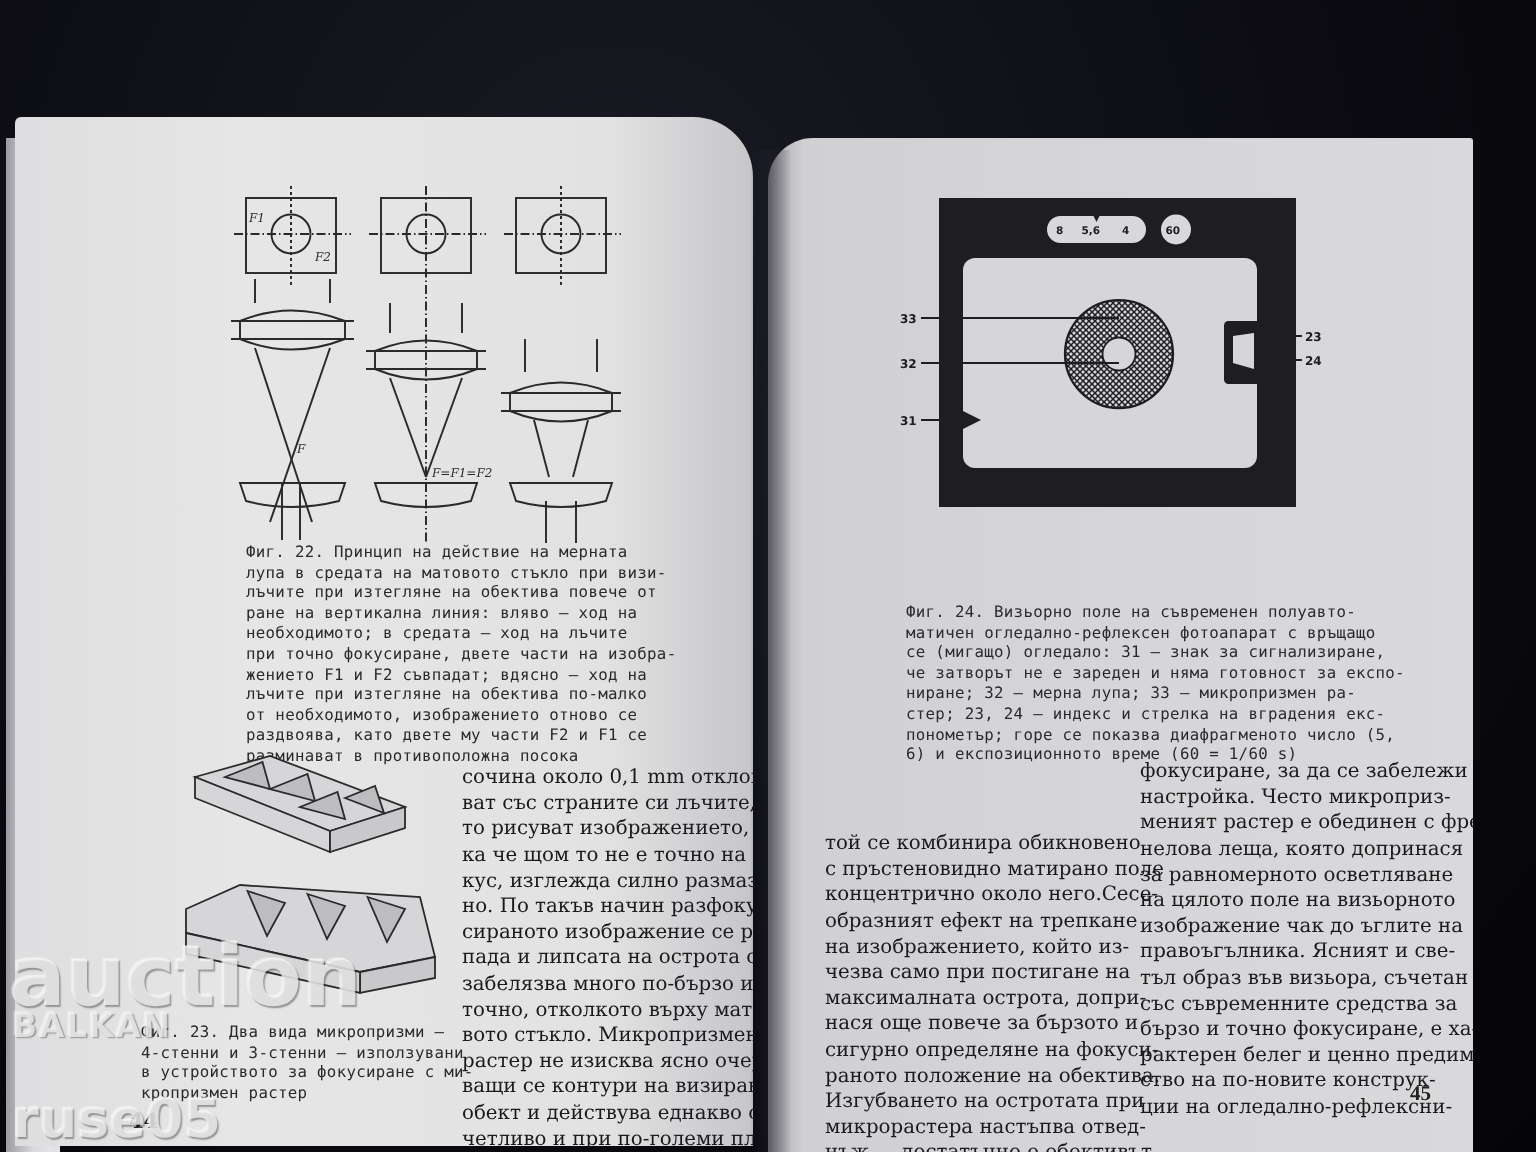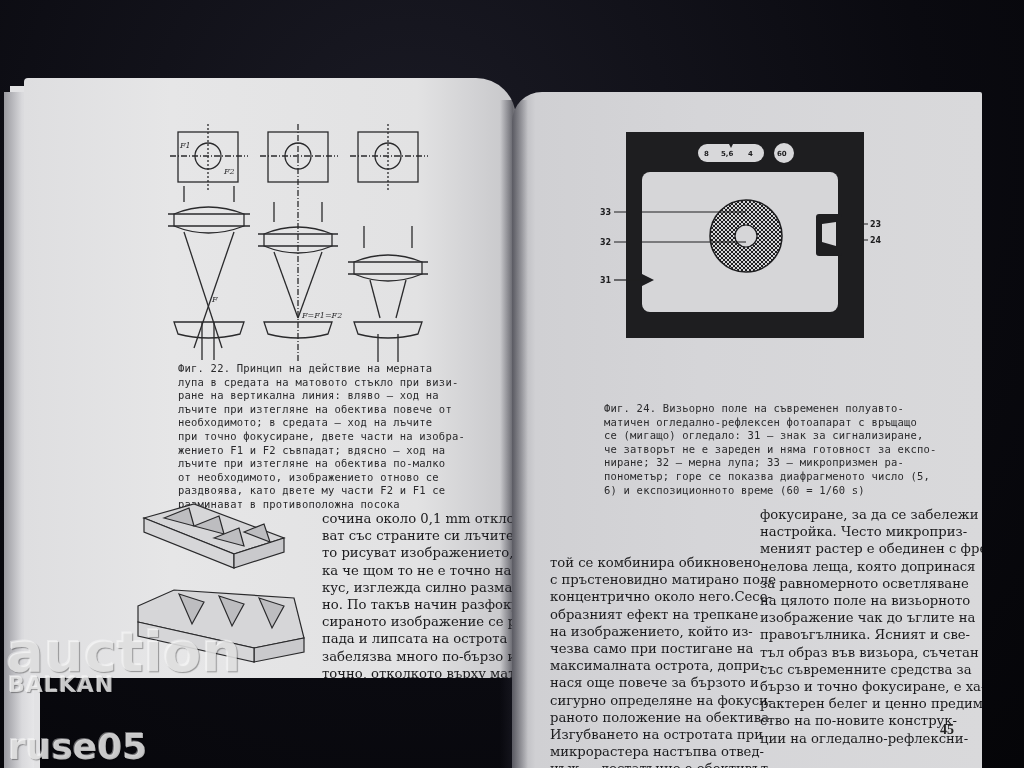--- a/index.html
+++ b/index.html
@@ -2,21 +2,21 @@
 <html><head>
 <meta charset="utf-8">
 <style>
   html,body{margin:0;padding:0;}
   body{width:1024px;height:768px;overflow:hidden;background:#0b0b12;position:relative;font-family:"DejaVu Serif",serif;}
   .bg{position:absolute;inset:0;background:radial-gradient(ellipse at 40% 20%,#1a1a24 0%,#0a0a10 60%,#050508 100%);}
   
   .stack{position:absolute;left:4px;top:92px;width:30px;height:676px;background:linear-gradient(90deg,#9a9aa0,#d9d9dc 60%,#e6e6e8);}
   .stack2{position:absolute;left:10px;top:86px;width:30px;height:682px;background:#e2e2e4;}
   .page{position:absolute;overflow:hidden;color:#1d1d1f;}
-  .page-left{left:24px;top:78px;width:492px;height:600px;background:linear-gradient(90deg,#dedee0 0%,#e6e6e7 30%,#e2e2e3 80%,#c6c6c9 100%);border-radius:4px 40px 0 0;}
+  .page-left{left:10px;top:78px;width:492px;height:686px;background:linear-gradient(90deg,#dedee0 0%,#e6e6e7 30%,#e2e2e3 80%,#c6c6c9 100%);border-radius:4px 40px 0 0;}
   .page-right{left:512px;top:92px;width:470px;height:676px;background:linear-gradient(90deg,#a9a9ae 0%,#d0d0d3 5%,#d5d5d8 40%,#d9d9db 100%);border-radius:30px 2px 0 0;}
   .shadow-gutter{position:absolute;left:500px;top:100px;width:28px;height:668px;background:linear-gradient(90deg,rgba(0,0,0,0) 0%,rgba(30,30,40,.55) 45%,rgba(0,0,0,0) 100%);}
   .cap{font-size:10.5px;line-height:13.6px;letter-spacing:.2px;font-family:"DejaVu Sans Mono",monospace;color:#2a2a2c;}
   .cap span.line{display:block;white-space:nowrap;text-align:justify;}
   .body{font-size:13.2px;line-height:17.2px;color:#1a1a1c;font-family:"DejaVu Serif",serif;}
   .body span.line{display:block;white-space:nowrap;}
   .pnum{font-size:14px;font-weight:bold;position:absolute;color:#222;}
   .wm{position:absolute;font-family:"DejaVu Sans",sans-serif;font-weight:bold;color:rgba(245,245,245,.75);text-shadow:1px 1px 1px rgba(0,0,0,.35),-1px -1px 0 rgba(255,255,255,.4);pointer-events:none;}
 </style>
 </head>
@@ -78,22 +78,22 @@
       <text x="16" y="26">F1</text>
       <text x="60" y="52">F2</text>
       <text x="48" y="180">F</text>
       <text x="138" y="196">F=F1=F2</text>
     </g>
   </svg>
 
   <div class="cap" style="position:absolute;left:154px;top:284px;width:332px;">
     <span class="line">Фиг. 22. Принцип на действие на мерната</span>
     <span class="line">лупа в средата на матовото стъкло при визи-</span>
+    <span class="line">лъчите при изтегляне на обектива повече от</span>
     <span class="line">ране на вертикална линия: вляво — ход на</span>
-    <span class="line">лъчите при изтегляне на обектива повече от</span>
     <span class="line">необходимото; в средата — ход на лъчите</span>
     <span class="line">при точно фокусиране, двете части на изобра-</span>
     <span class="line">жението F1 и F2 съвпадат; вдясно — ход на</span>
     <span class="line">лъчите при изтегляне на обектива по-малко</span>
     <span class="line">от необходимото, изображението отново се</span>
     <span class="line">раздвоява, като двете му части F2 и F1 се</span>
     <span class="line">разминават в противоположна посока</span>
   </div>
 
   <svg style="position:absolute;left:110px;top:420px;" width="190" height="170" viewBox="0 0 190 170">
@@ -182,20 +182,21 @@
       <text x="270" y="115">24</text>
     </g>
   </svg>
 
   <div class="cap" style="position:absolute;left:92px;top:310px;width:340px;">
     <span class="line">Фиг. 24. Визьорно поле на съвременен полуавто-</span>
     <span class="line">матичен огледално-рефлексен фотоапарат с връщащо</span>
     <span class="line">се (мигащо) огледало: 31 — знак за сигнализиране,</span>
     <span class="line">че затворът не е зареден и няма готовност за експо-</span>
     <span class="line">ниране; 32 — мерна лупа; 33 — микропризмен ра-</span>
+    <span class="line">стер; 23, 24 — индекс и стрелка на вградения екс-</span>
     <span class="line">понометър; горе се показва диафрагменото число (5,</span>
     <span class="line">6) и експозиционното време  (60 = 1/60 s)</span>
   </div>
 
   <div class="body" style="position:absolute;left:38px;top:418px;width:200px;margin-top:44px;">
     <span class="line">той се комбинира обикновено</span>
     <span class="line">с пръстеновидно матирано поле</span>
     <span class="line">концентрично около него.Сесе-</span>
     <span class="line">образният ефект на трепкане</span>
     <span class="line">на изображението,  който из-</span>

